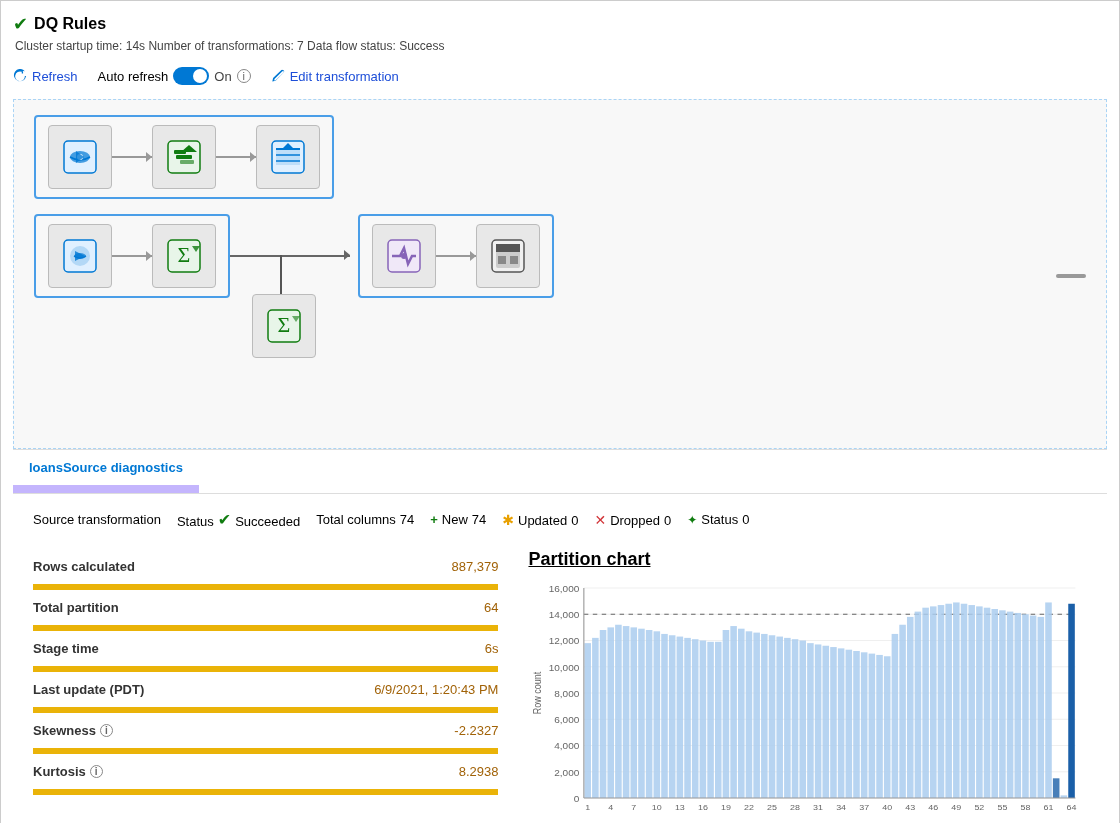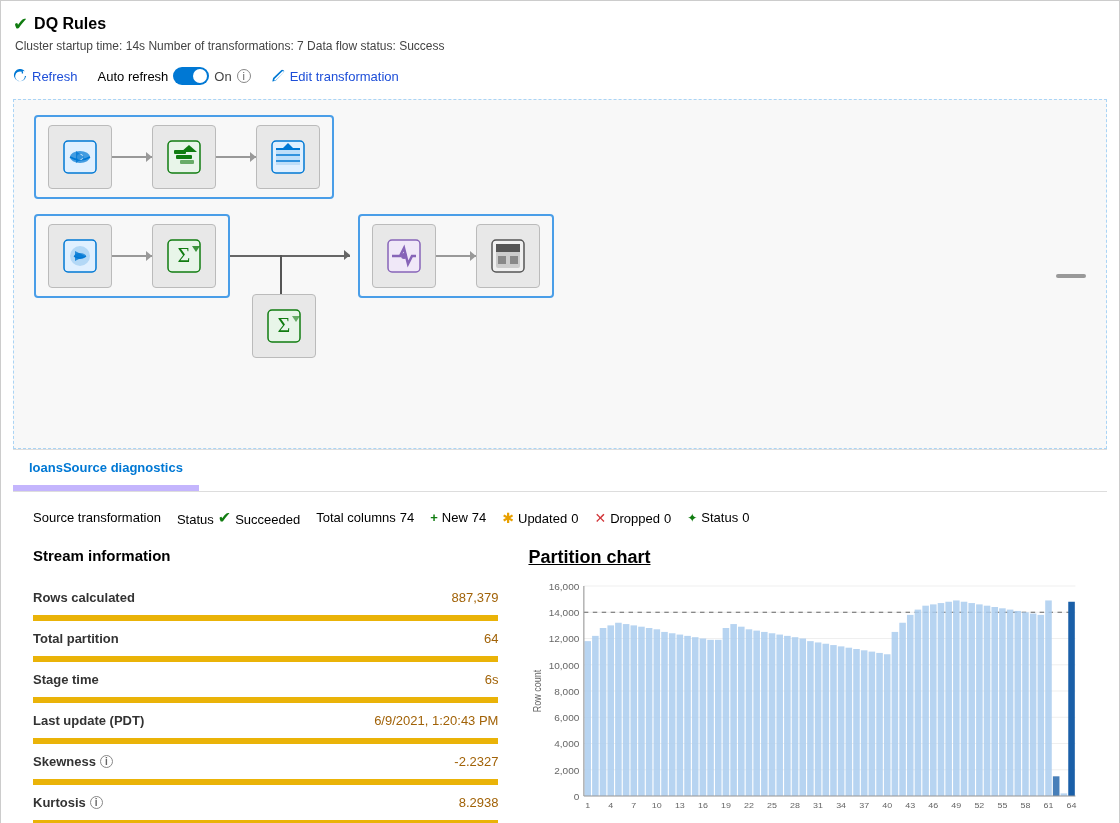--- a/index.html
+++ b/index.html
@@ -114,21 +114,21 @@
     .diag-panel {
       border-top: 1px solid #ddd;
       padding: 0;
     }
     .diag-tab {
       display: inline-block;
       padding: 10px 16px;
       font-size: 13px;
       font-weight: 600;
       color: #0078d4;
-      border-bottom: 6px solid #c4b5fd;
+      border-bottom: 8px solid #c4b5fd;
       cursor: pointer;
     }
 
     .diag-content { padding: 16px 20px; }
 
     .status-row {
       display: flex;
       align-items: center;
       gap: 16px;
       margin-bottom: 20px;
@@ -357,21 +357,20 @@
         <span class="status-item">
           <span style="color:#107c10; font-size:12px;">✦</span>
           <span>Status</span>
           <span>0</span>
         </span>
       </div>
 
       <div class="content-split">
 
         <div class="stream-info">
-          <div class="stream-title">Stream information</div>
           <table class="info-table">
             <tbody id="stream-info-tbody">
             <tr>
                   <td>Rows calculated</td>
                   <td>887,379</td>
                 </tr>
                 <tr>
                   <td>Total partition</td>
                   <td>64</td>
                 </tr>

